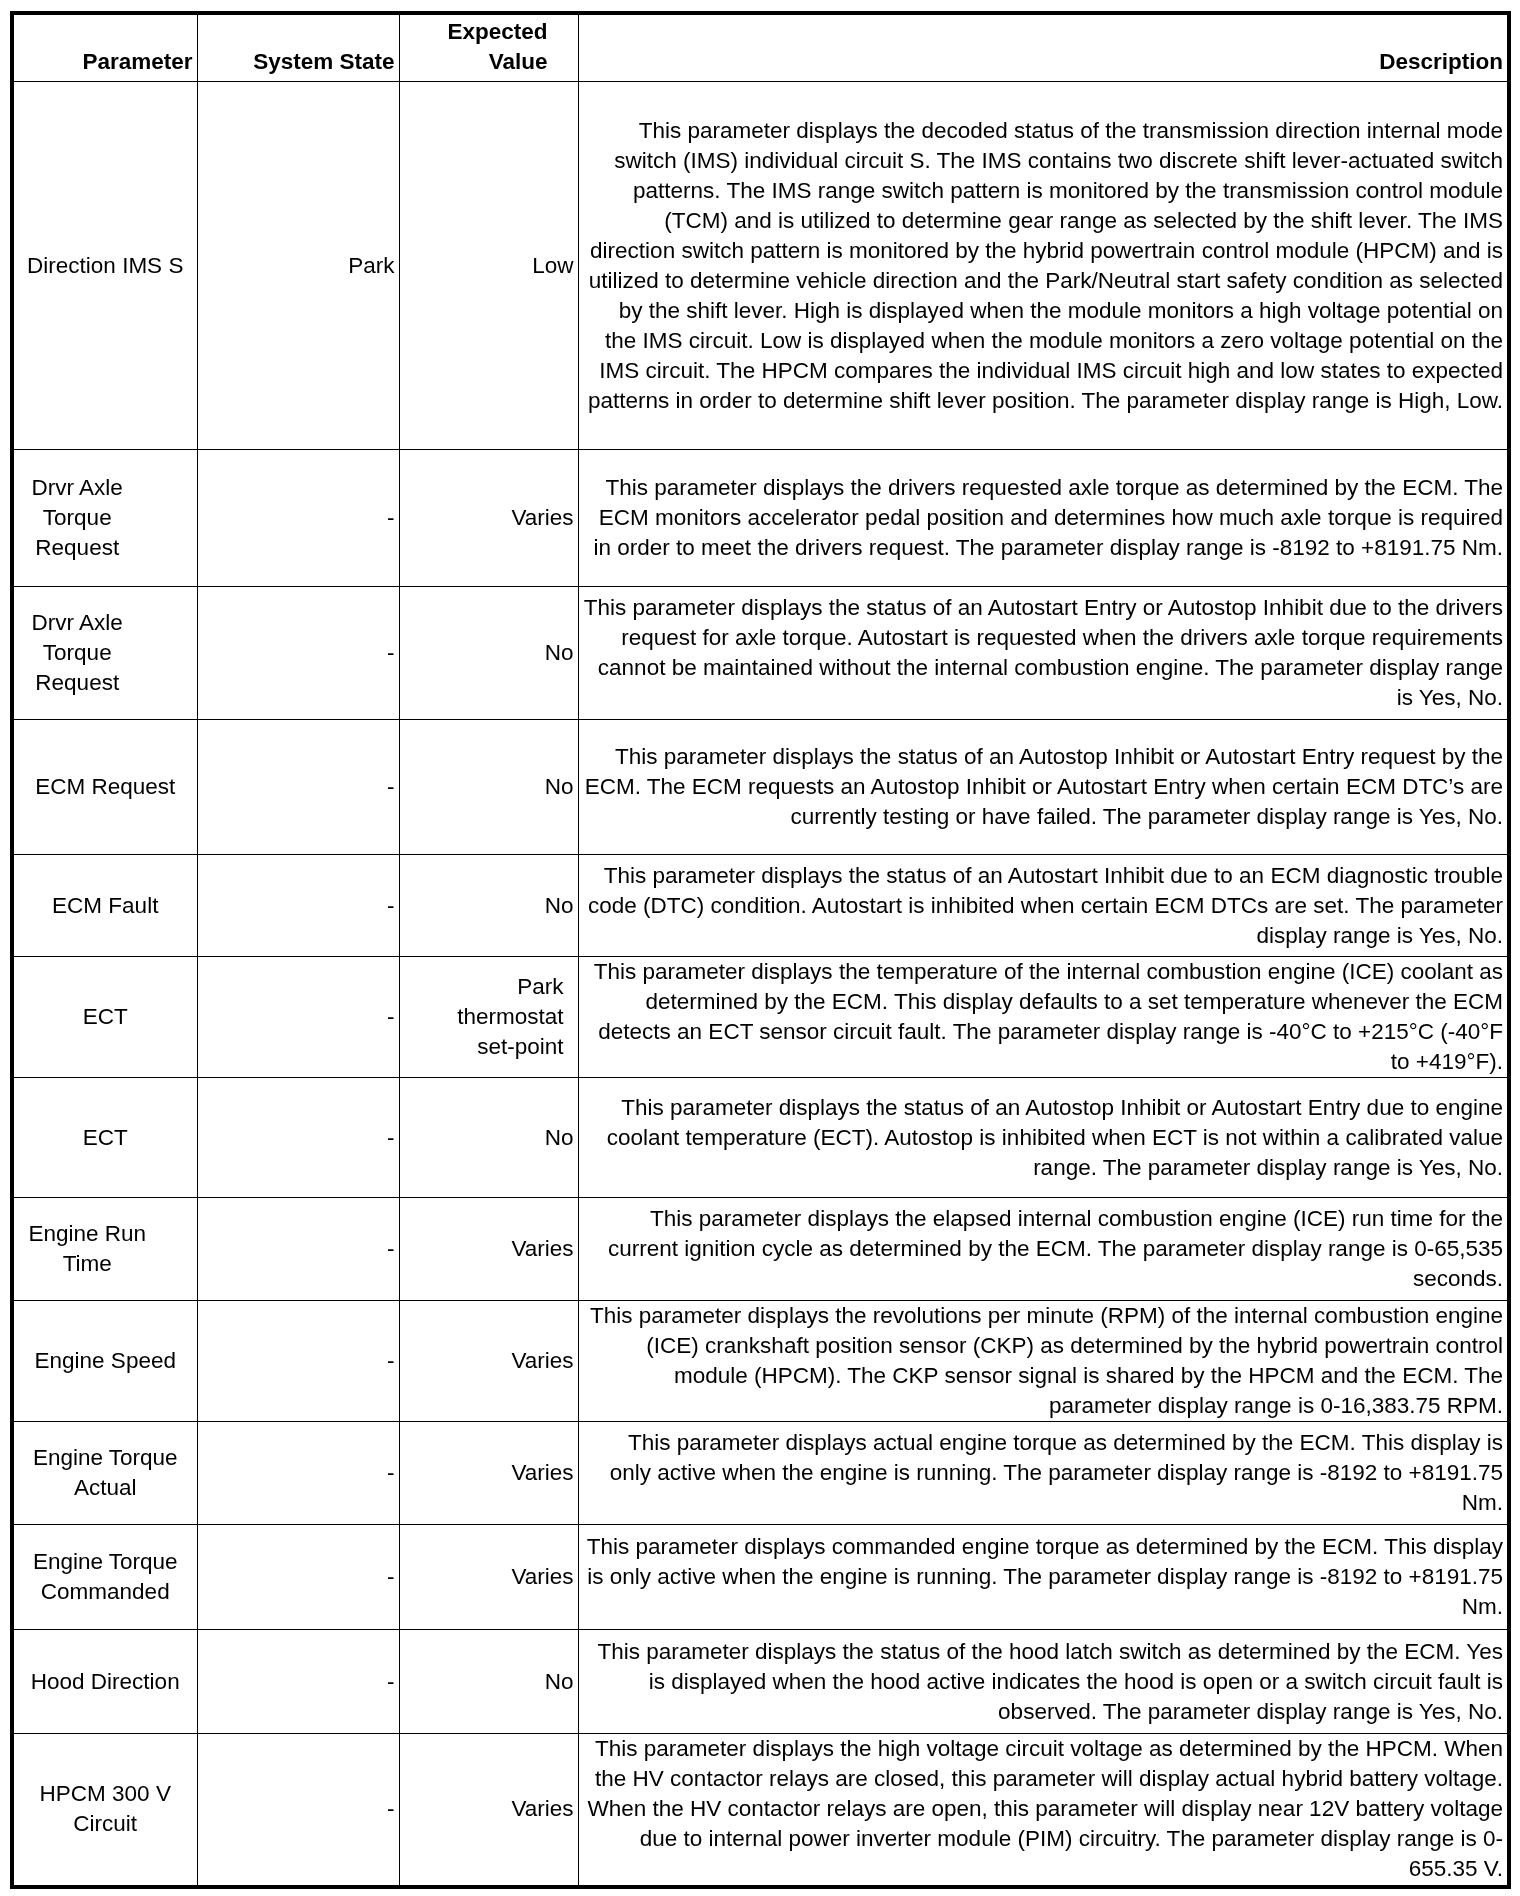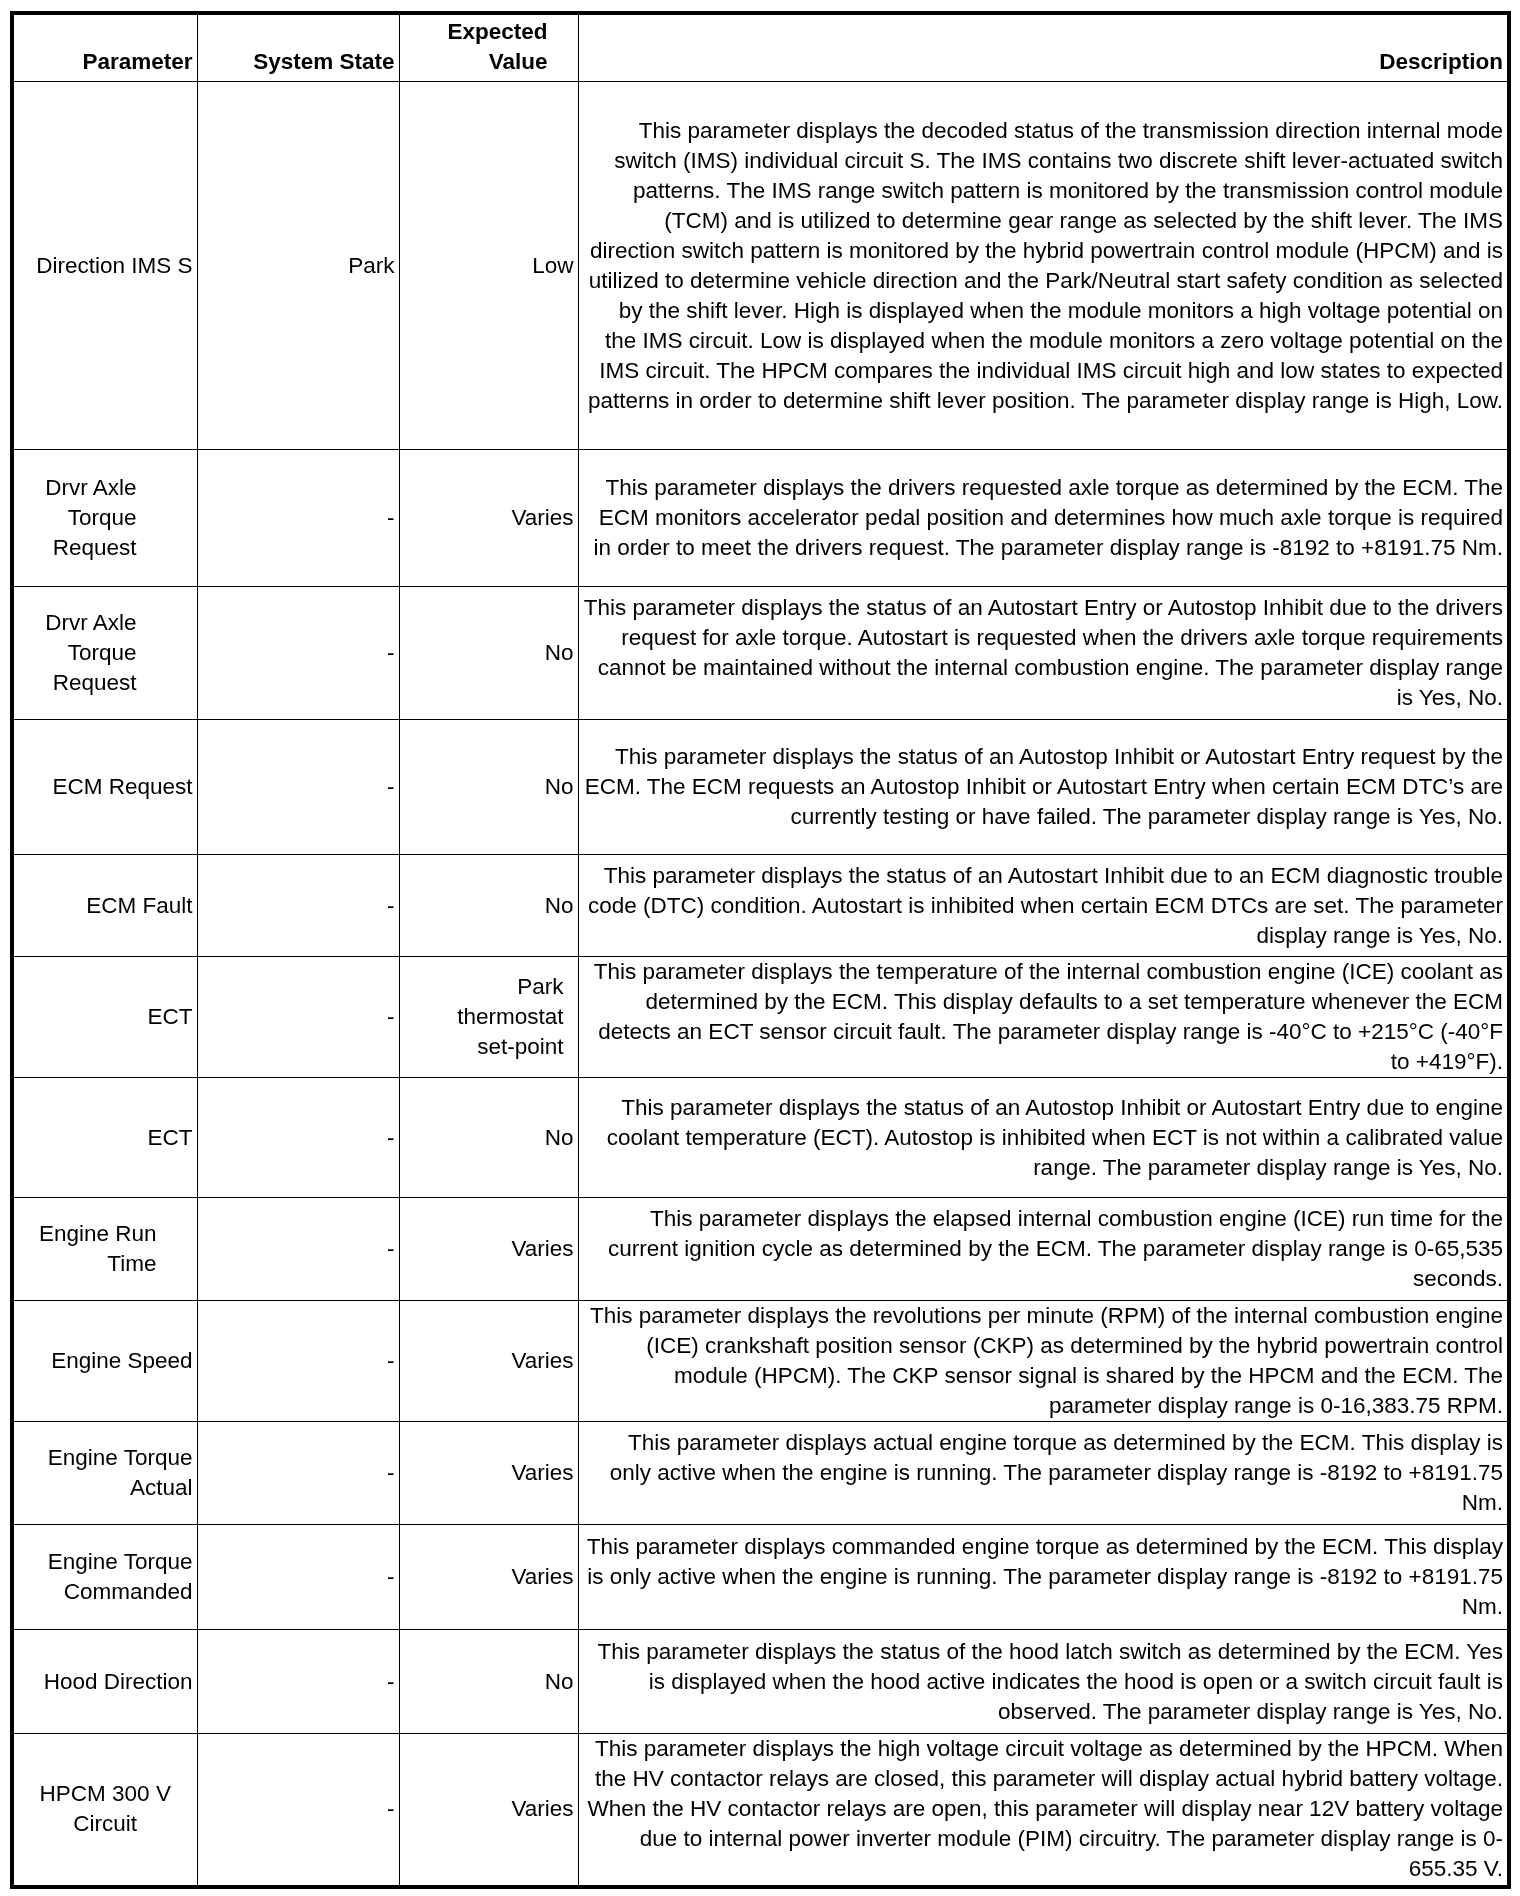--- a/index.html
+++ b/index.html
@@ -20,21 +20,21 @@
     padding: 0 4px;
     vertical-align: middle;
   }
   table.params th {
     font-weight: bold;
     text-align: right;
     vertical-align: bottom;
     padding-bottom: 4px;
     height: 62px;
   }
-  td.param { text-align: right; padding-left: 3px; }
+  td.param { text-align: center; padding-left: 3px; }
   td.param.center { text-align: center; }
   td.state, td.expected { text-align: right; }
   td.desc { text-align: right; padding: 3px 4px 4px 5px; }
   col.c1 { width: 185px; }
   col.c2 { width: 202px; }
   col.c3 { width: 179px; }
   col.c4 { width: 931px; }
 </style>
 </head>
 <body>

